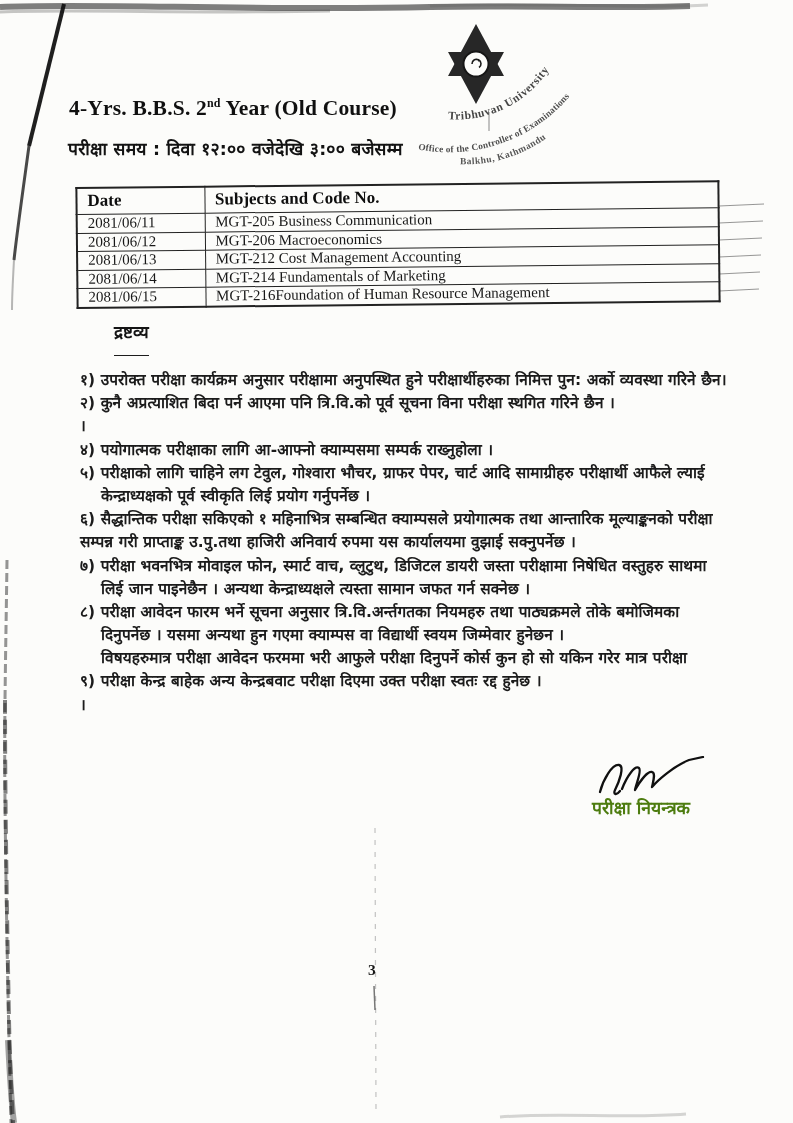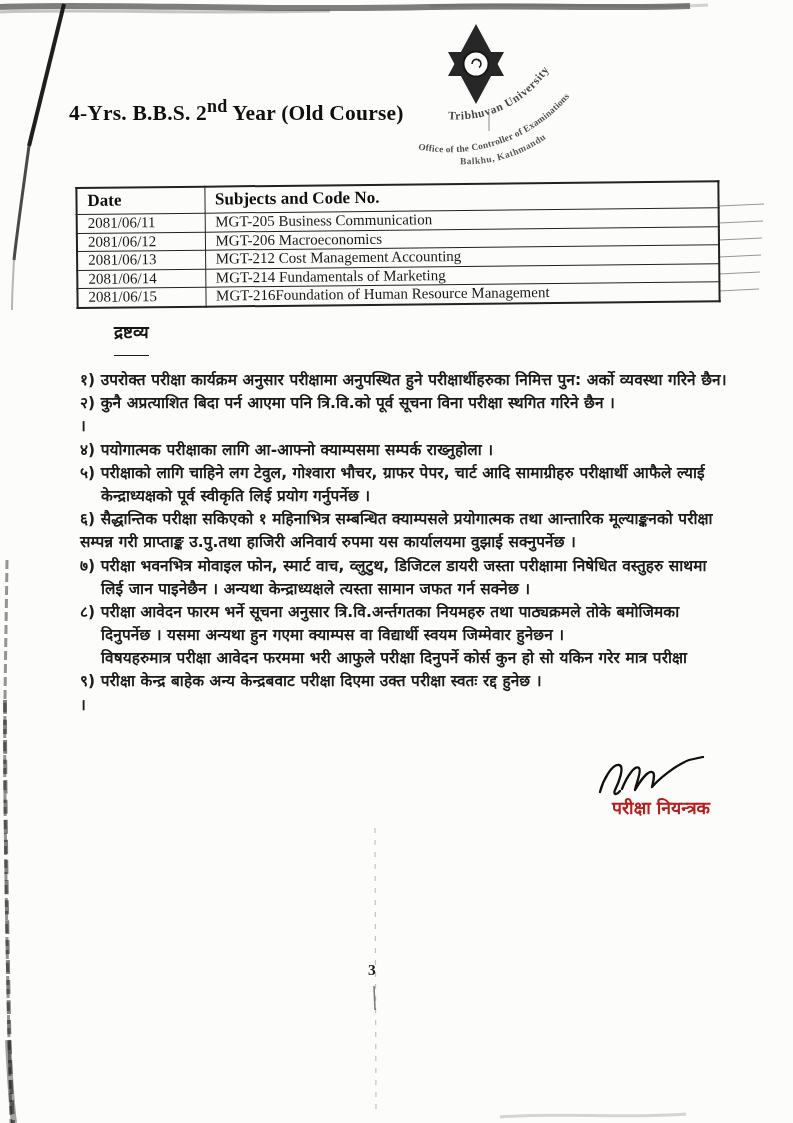--- a/index.html
+++ b/index.html
@@ -9,21 +9,21 @@
     background:#fcfcfa; overflow:hidden;
     font-family:"DejaVu Sans", sans-serif; color:#1a1a1a;
   }
   .abs{position:absolute;}
   
   .course-title{
     left:69px; top:96px;
     font-family:"Liberation Serif", serif; font-weight:700;
     font-size:21.5px; letter-spacing:.2px; color:#101010;
   }
-  .course-title sup{font-size:18px;}
+  .course-title sup{font-size:12px;}
   .exam-time{
     left:68px; top:136px;
     font-size:17.5px; font-weight:700; color:#131313;
     letter-spacing:.2px;
   }
   
   .stamp{left:398px; top:16px; width:205px; height:154px;}
   .stamp text{
     font-family:"Liberation Serif", serif; fill:#2e2e2e;
   }
@@ -56,21 +56,21 @@
     font-size:15.4px; font-weight:600; color:#1b1b1b; letter-spacing:.1px;
   }
   .ln.ind{padding-left:21px;}
   .latin{
     font-family:"Liberation Serif", serif; font-size:18.5px; font-weight:500;
     letter-spacing:.3px;
   }
   
   .sig-svg{left:586px; top:756px;}
   .sig-label{
-    left:612px; top:795px; font-size:17.5px; font-weight:700; color:#b91c1c;
+    left:592px; top:795px; font-size:17.5px; font-weight:700; color:#4d7c0f;
   }
   .page-number{
     left:368px; top:961px;
     font-family:"Liberation Serif", serif; font-weight:700; font-size:15.5px; color:#161616;
   }
   .artifacts{left:0; top:0; pointer-events:none;}
 </style>
 </head>
 <body>
 
@@ -127,20 +127,21 @@
       <textPath href="#arc-org" startOffset="2">Tribhuvan University</textPath>
     </text>
     <text font-size="9.3" font-weight="600" letter-spacing="0.2" opacity="0.85">
       <textPath href="#arc-office" startOffset="2">Office of the Controller of Examinations</textPath>
     </text>
     <text font-size="9.5" font-weight="600" letter-spacing="0.5" opacity="0.8">
       <textPath href="#arc-loc" startOffset="4">Balkhu, Kathmandu</textPath>
     </text>
   </svg>
 
+  <div class="abs exam-time">परीक्षा समय : दिवा १२:०० वजेदेखि ३:०० बजेसम्म</div>
 
   <table class="sched">
     <colgroup>
         <col class="c-date">
         <col>
       </colgroup>
     <tbody>
         <tr>
       <th>Date</th>
       <th>Subjects and Code No.</th>

